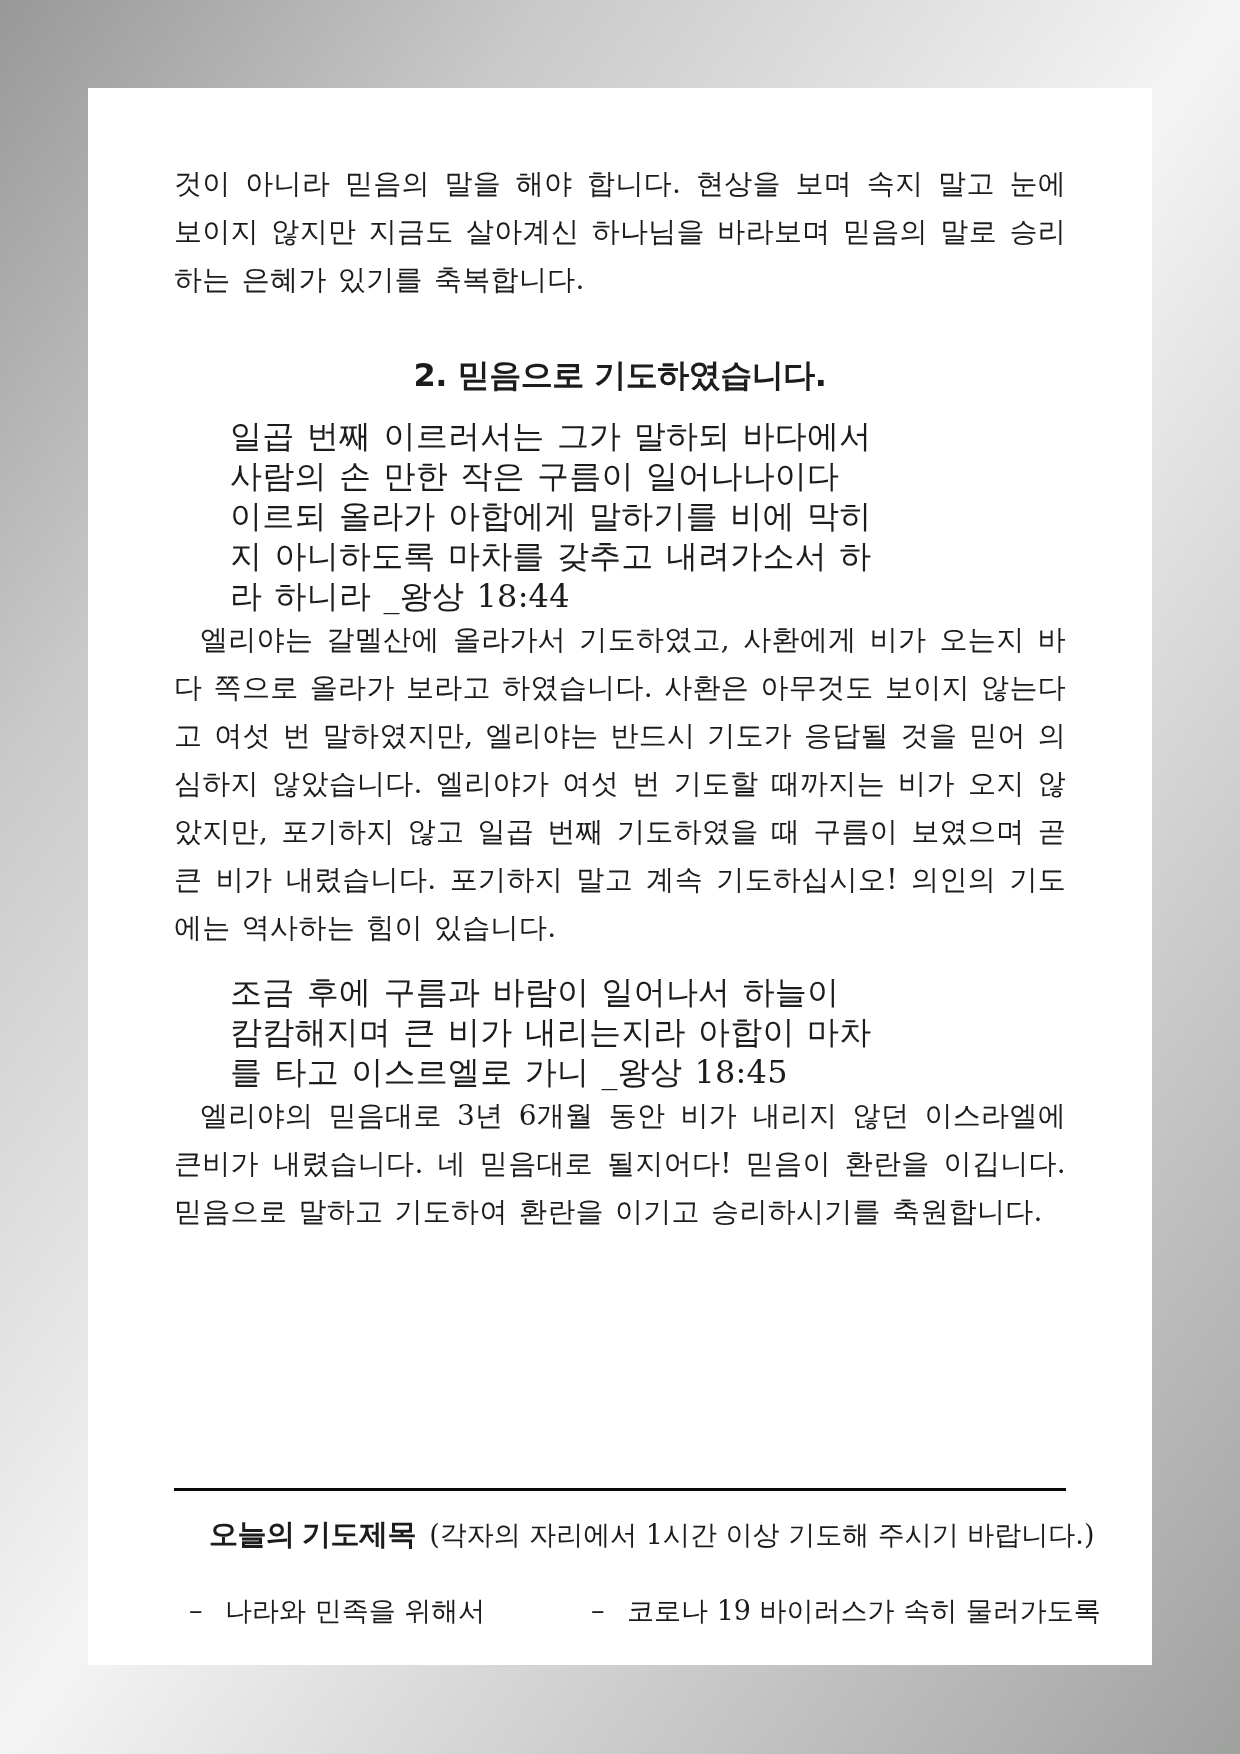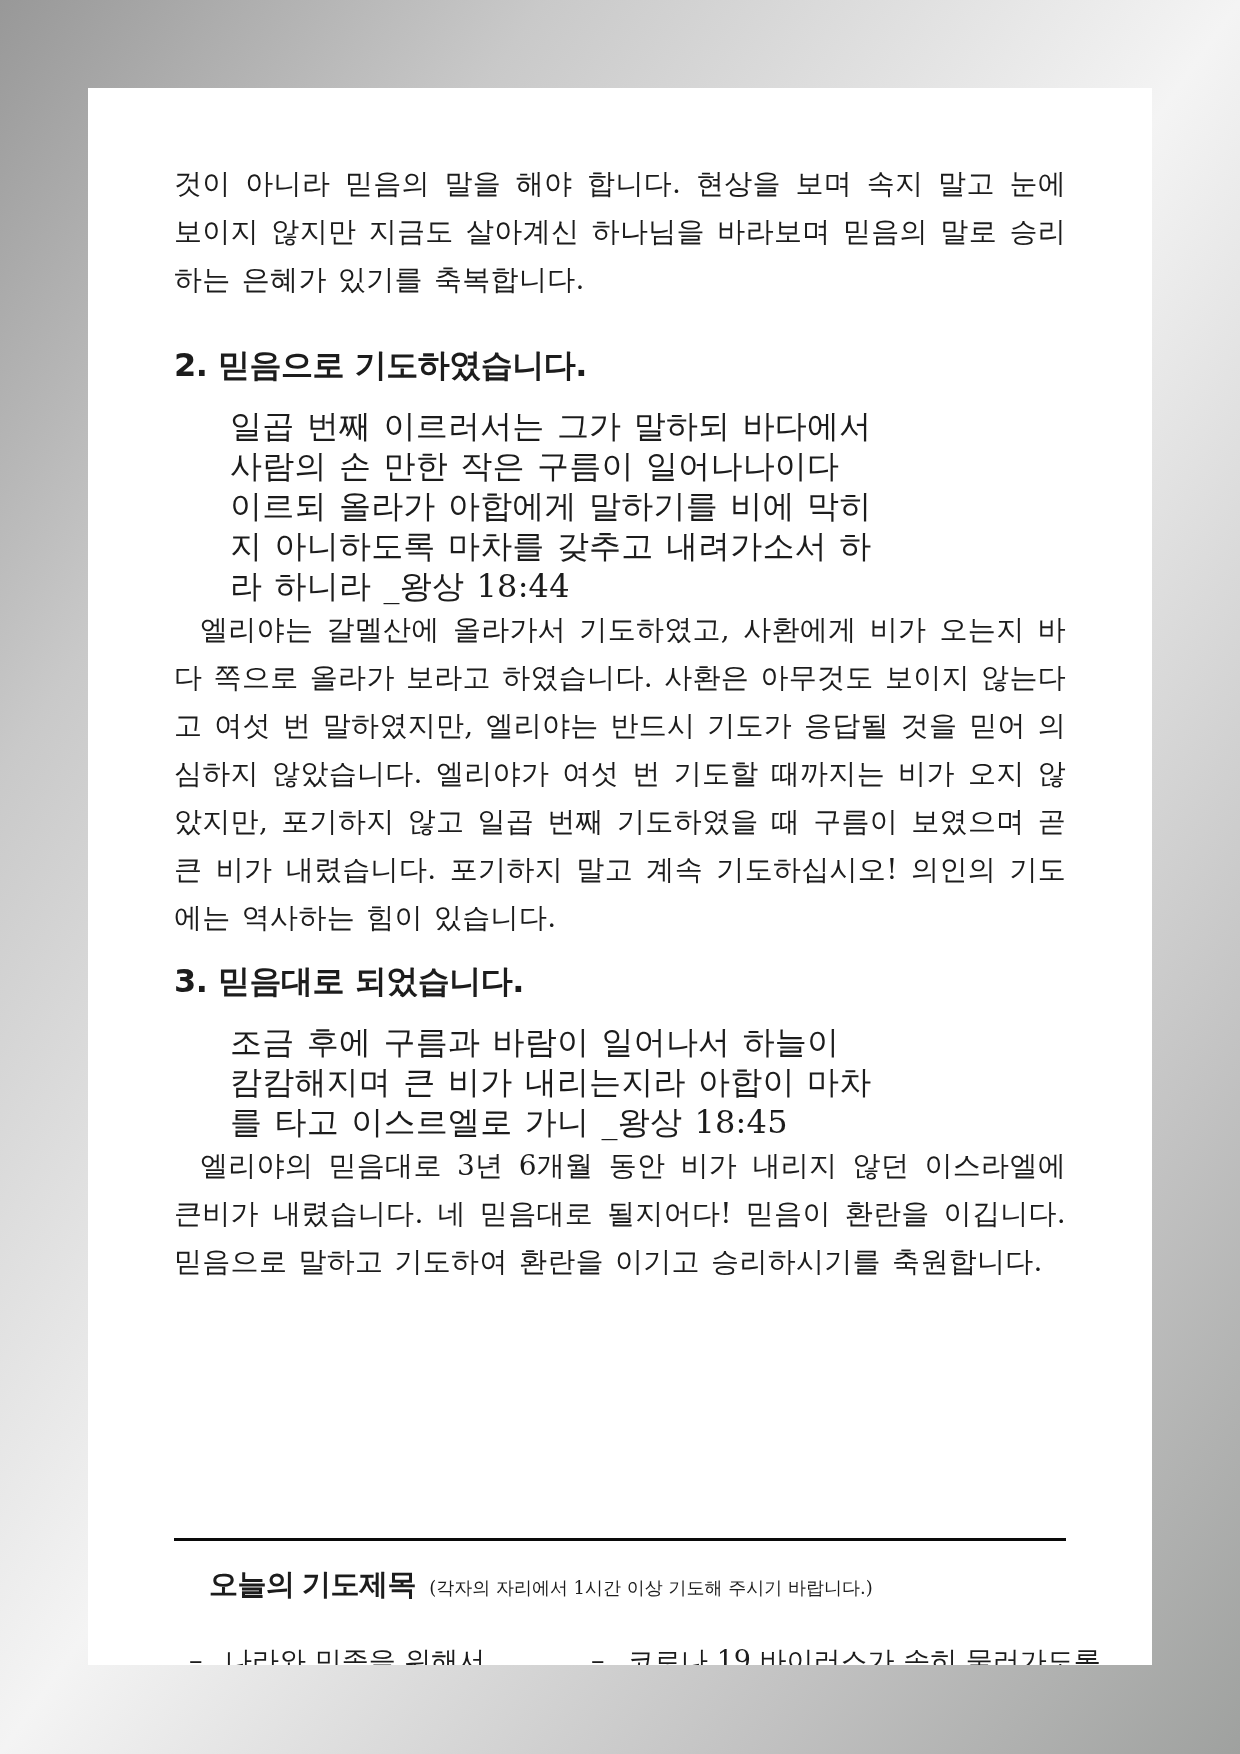--- a/index.html
+++ b/index.html
@@ -36,21 +36,21 @@
   }
   .intro { margin-top: 22px; }
   .section-heading {
     font-family: "DejaVu Sans", "Liberation Sans", sans-serif;
     font-weight: bold;
     font-size: 32px;
     line-height: 42px;
     letter-spacing: -0.5px;
     margin: 0;
   }
-  .heading-2 { margin-top: 40px; }
+  .heading-2 { margin-top: 50px; text-align: center; }
   .heading-3 { margin-top: 18px; }
   .verse-quote {
     margin: 20px 184px 0 56px;
     font-size: 32px;
     line-height: 40px;
     letter-spacing: 0.2px;
     word-spacing: 2px;
   }
   .section-body {
     text-indent: 26px;
@@ -66,21 +66,21 @@
     line-height: 42px;
     white-space: nowrap;
   }
   .prayer-title {
     font-family: Liberation Sans, sans-serif;
     font-weight: bold;
     font-size: 29px;
     letter-spacing: -0.5px;
   }
   .prayer-note {
-    font-size: 18px;
+    font-size: 27px;
     margin-left: 8px;
   }
   .prayer-grid {
     margin-top: 32px;
     margin-left: 15px;
     display: grid;
     grid-template-columns: 402px 1fr;
     row-gap: 8px;
     font-size: 27px;
     line-height: 38px;
@@ -98,21 +98,20 @@
 
     <h2 class="section-heading heading-2">2.  믿음으로 기도하였습니다.</h2>
 
     <div class="verse-quote">
       <span>일곱 번째 이르러서는 그가 말하되 바다에서 사람의 손 만한 작은 구름이 일어나나이다 이르되 올라가 아합에게 말하기를 비에 막히지 아니하도록 마차를 갖추고 내려가소서 하라 하니라</span>
       <span>_왕상 18:44</span>
     </div>
 
     <p class="body-text section-body">엘리야는 갈멜산에 올라가서 기도하였고,  사환에게 비가 오는지 바다 쪽으로 올라가 보라고 하였습니다.  사환은 아무것도 보이지 않는다고 여섯 번 말하였지만,  엘리야는 반드시 기도가 응답될 것을 믿어 의심하지 않았습니다.  엘리야가 여섯 번 기도할 때까지는 비가 오지 않았지만,  포기하지 않고 일곱 번째 기도하였을 때 구름이 보였으며 곧 큰 비가 내렸습니다.  포기하지 말고 계속 기도하십시오!  의인의 기도에는 역사하는 힘이 있습니다.</p>
 
-    <h2 class="section-heading heading-3">3.  믿음대로 되었습니다.</h2>
 
     <div class="verse-quote">
       <span>조금 후에 구름과 바람이 일어나서 하늘이 캄캄해지며 큰 비가 내리는지라 아합이 마차를 타고 이스르엘로 가니</span>
       <span>_왕상 18:45</span>
     </div>
 
     <p class="body-text section-body">엘리야의 믿음대로 3년 6개월 동안 비가 내리지 않던 이스라엘에 큰비가 내렸습니다.  네 믿음대로 될지어다!  믿음이 환란을 이깁니다.  믿음으로 말하고 기도하여 환란을 이기고 승리하시기를 축원합니다.</p>
 
     <div class="rule"></div>
 

